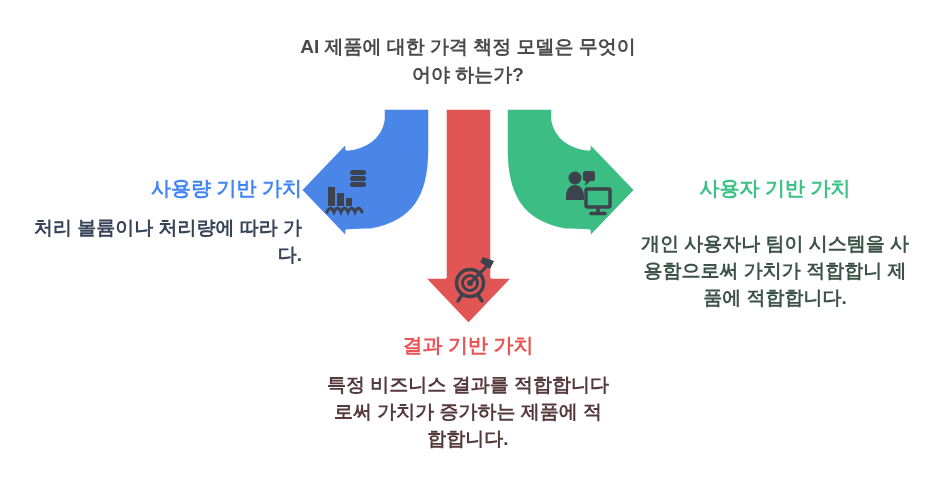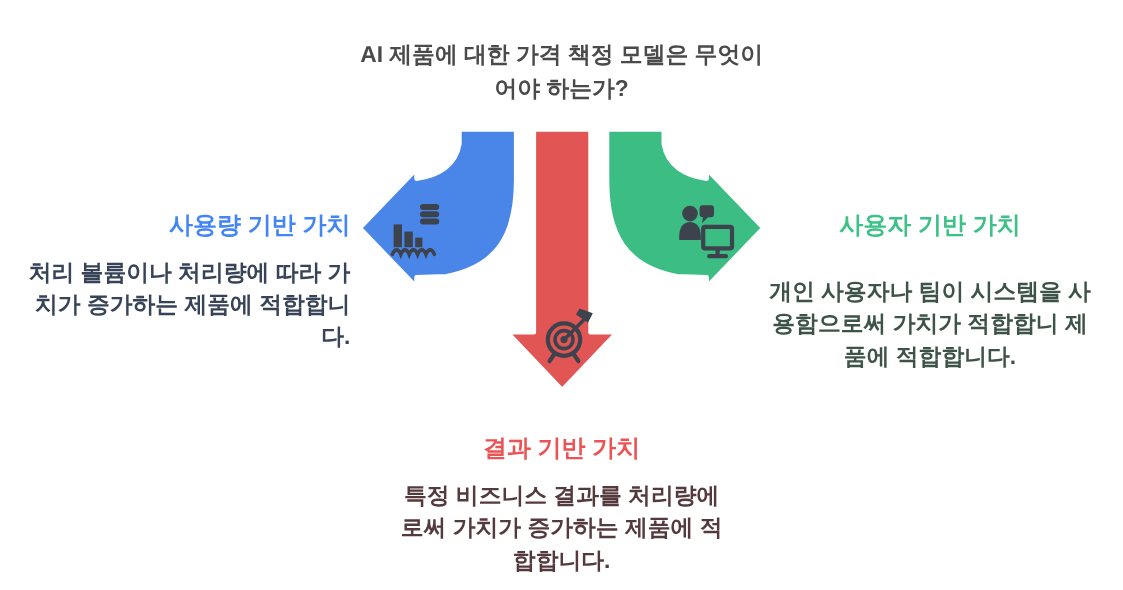--- a/index.html
+++ b/index.html
@@ -50,21 +50,21 @@
   .block-heading {
     font-size: 20px;
     line-height: 24px;
     margin: 0 0 14px 0;
   }
   .block-body {
     font-size: 19px;
     line-height: 27px;
   }
   .block-usage {
-    left: 0;
+    left: 10px;
     top: 176px;
     width: 292px;
     text-align: right;
   }
   .block-usage .block-heading { color: var(--usage-accent); }
   .block-usage .block-body    { color: var(--usage-body); }
 
   .block-user {
     left: 632px;
     top: 176px;
@@ -72,21 +72,20 @@
     text-align: center;
   }
   .block-user .block-heading { color: var(--user-accent); }
   .block-user .block-body    { color: var(--user-body); margin-top: 30px; }
 
   .block-outcome {
     left: 298px;
     top: 333px;
     width: 340px;
     text-align: center;
-    margin-top: 29px;
   }
   .block-outcome .block-heading { color: var(--outcome-accent); }
   .block-outcome .block-body    { color: var(--outcome-body); }
 </style>
 </head>
 <body>
 
 <div class="canvas">
 
   <svg class="arrows-svg" viewBox="0 0 936 492" aria-hidden="true">
@@ -130,36 +129,35 @@
 
   <div class="diagram-title">
     <div>AI 제품에 대한 가격 책정 모델은 무엇이</div>
     <div>어야 하는가?</div>
   </div>
 
   <div class="text-block block-usage">
     <div class="block-heading">사용량 기반 가치</div>
     <div class="block-body">
       <div>처리 볼륨이나 처리량에 따라 가</div>
-      <div>치가 증가하는 제품에 적합합니</div>
       <div>다.</div>
     </div>
   </div>
 
   <div class="text-block block-user">
     <div class="block-heading">사용자 기반 가치</div>
     <div class="block-body">
       <div>개인 사용자나 팀이 시스템을 사</div>
       <div>용함으로써 가치가 적합합니 제</div>
       <div>품에 적합합니다.</div>
     </div>
   </div>
 
   <div class="text-block block-outcome">
     <div class="block-heading">결과 기반 가치</div>
     <div class="block-body">
-      <div>특정 비즈니스 결과를 처리량에</div>
+      <div>특정 비즈니스 결과를 적합합니다</div>
       <div>로써 가치가 증가하는 제품에 적</div>
       <div>합합니다.</div>
     </div>
   </div>
 
 </div>
 
 </body></html>

